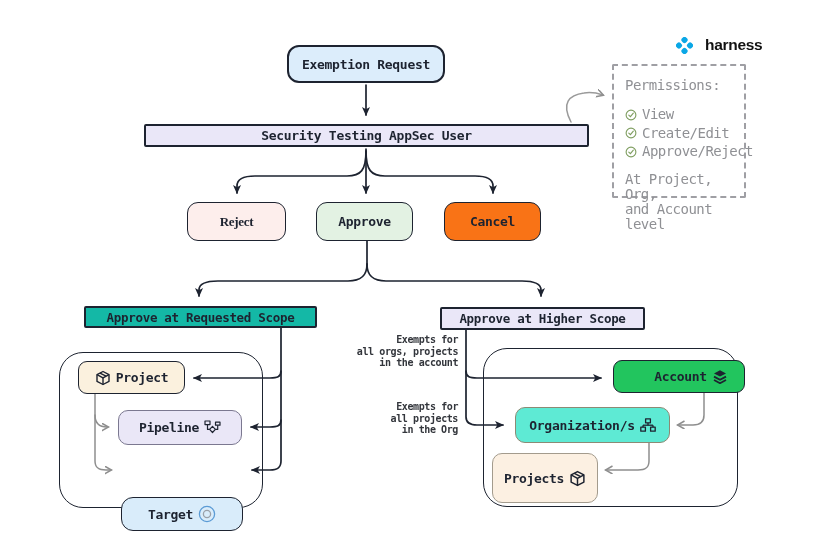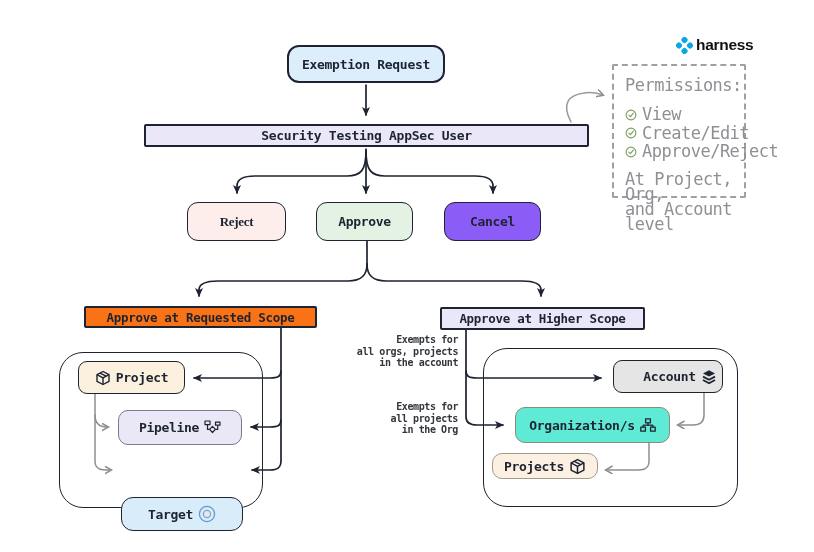--- a/index.html
+++ b/index.html
@@ -21,46 +21,46 @@
     background:transparent;z-index:1;
   }
   .icon{display:inline-flex;align-items:center;justify-content:center;line-height:0;}
   .annotation{
     position:absolute;text-align:right;font-size:10px;line-height:11.5px;font-weight:700;
     color:#33363c;letter-spacing:-0.4px;z-index:2;
   }
   .perm-box{
     position:absolute;left:612px;top:64px;width:134px;height:134px;box-sizing:border-box;
     border:2px dashed #9f9fa4;border-radius:2px;padding:12px 0 12px 11px;
-    font-size:17px;line-height:15px;color:#8f9094;letter-spacing:-0.5px;z-index:2;
+    font-size:14px;line-height:15px;color:#8f9094;letter-spacing:-0.5px;z-index:2;
   }
   .perm-title{margin-bottom:14px;}
   .perm-item{display:flex;align-items:center;gap:5px;margin-bottom:3.5px;}
   .perm-footer{margin-top:13px;}
   .brand{
-    position:absolute;left:676px;top:36px;display:flex;align-items:center;gap:3px;z-index:2;justify-content:center;
+    position:absolute;left:676px;top:36px;display:flex;align-items:center;gap:12px;z-index:2;justify-content:center;
   }
   .brand-name{
     font-family:"Liberation Sans",sans-serif;font-weight:700;font-size:15.5px;color:#111;
     letter-spacing:-0.3px;
   }
   
   .n-exempt{left:287px;top:45px;width:158px;height:38px;background:#dcedfb;border-radius:12px;border-width:2px;}
   .n-security{left:144px;top:124px;width:445px;height:23px;background:#eae7f8;font-size:13px;}
   .n-reject{left:187px;top:202px;width:99px;height:39px;background:#fdeeec;font-family:Liberation Serif, serif;}
   .n-approve{left:316px;top:202px;width:97px;height:39px;background:#e3f2e3;}
-  .n-cancel{left:444px;top:202px;width:97px;height:39px;background:#8b5cf6;}
-  .n-reqscope{left:84px;top:306px;width:233px;height:22px;background:#f97316;font-size:12.5px;}
+  .n-cancel{left:444px;top:202px;width:97px;height:39px;background:#f97316;}
+  .n-reqscope{left:84px;top:306px;width:233px;height:22px;background:#14b8a6;font-size:12.5px;}
   .n-highscope{left:440px;top:307px;width:205px;height:23px;background:#eae7f8;font-size:12.5px;}
   .n-project{left:78px;top:361px;width:107px;height:33px;background:#fbf1de;border-radius:9px;}
   .n-pipeline{left:118px;top:410px;width:124px;height:35px;background:#eae7f7;border-color:#7b7890;border-width:1.6px;}
   .n-target{left:121px;top:453px;width:122px;height:34px;background:#d9ecfa;border-radius:12px;margin-top:44px;}
-  .n-account{left:613px;top:360px;width:110px;height:33px;background:#e5e5e5;border-radius:9px;padding-left:24px;}
+  .n-account{left:613px;top:360px;width:132px;height:33px;background:#22c55e;border-radius:9px;padding-left:24px;}
   .n-org{left:515px;top:407px;width:155px;height:36px;background:#5eead4;border-color:#8c8a75;border-width:1.6px;}
-  .n-projects{left:492px;top:453px;width:106px;height:26px;background:#fcf0e2;border-color:#a39b8d;border-width:1.6px;}
+  .n-projects{left:492px;top:453px;width:106px;height:50px;background:#fcf0e2;border-color:#a39b8d;border-width:1.6px;}
   .c-left{left:59px;top:352px;width:204px;height:156px;}
   .c-right{left:483px;top:348px;width:255px;height:159px;}
   .ann-account{left:338px;top:334px;width:120px;}
   .ann-org{left:338px;top:401px;width:120px;}
 </style>
 </head>
 <body>
 
 <div class="canvas">
 

